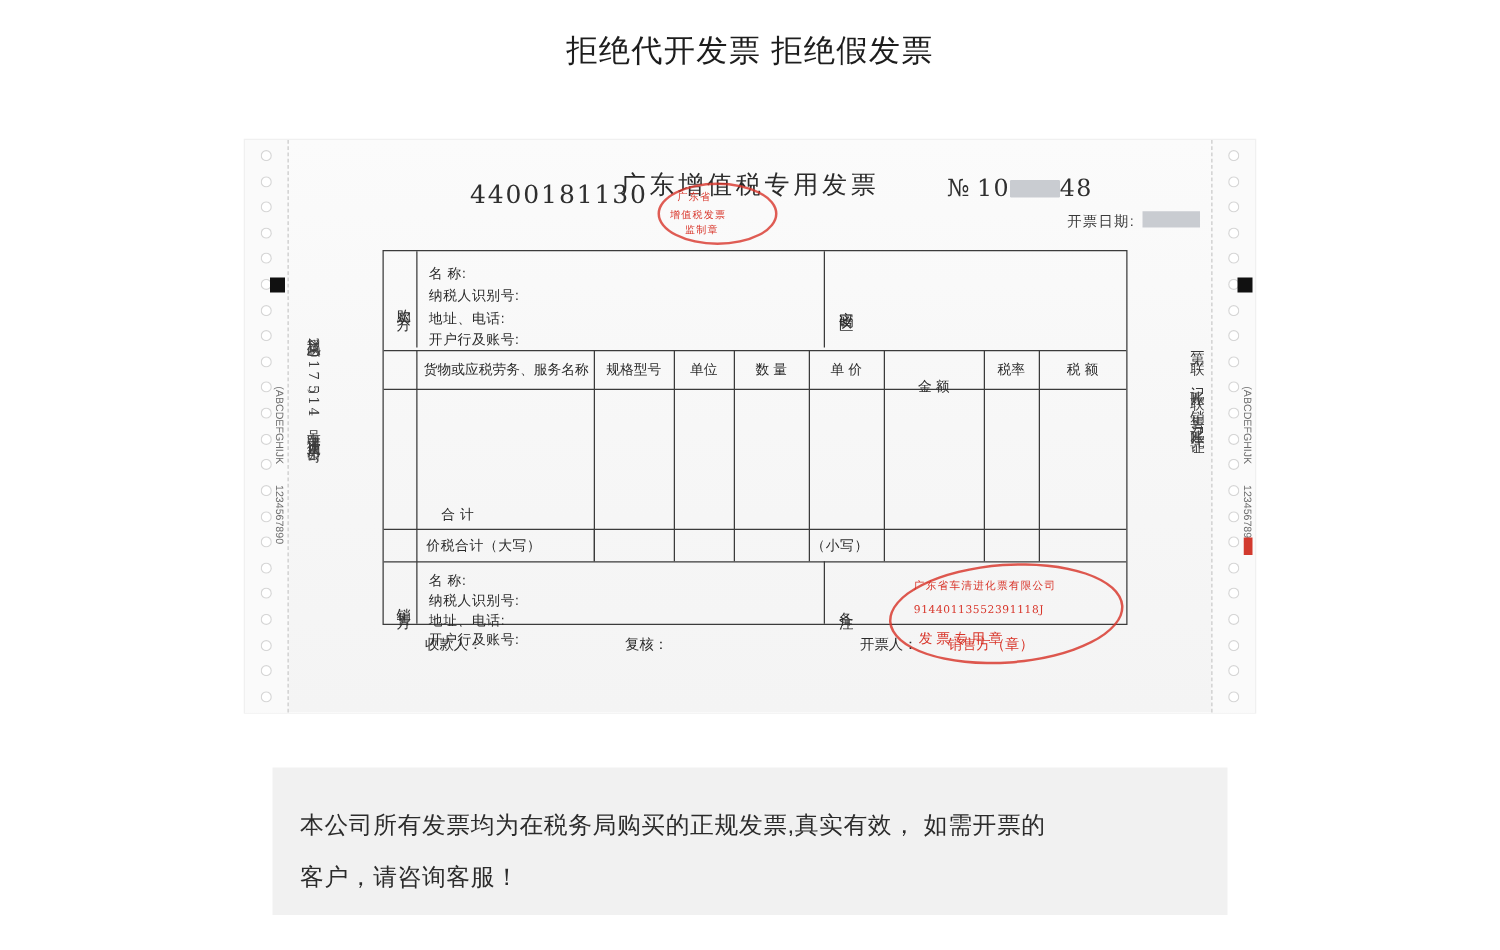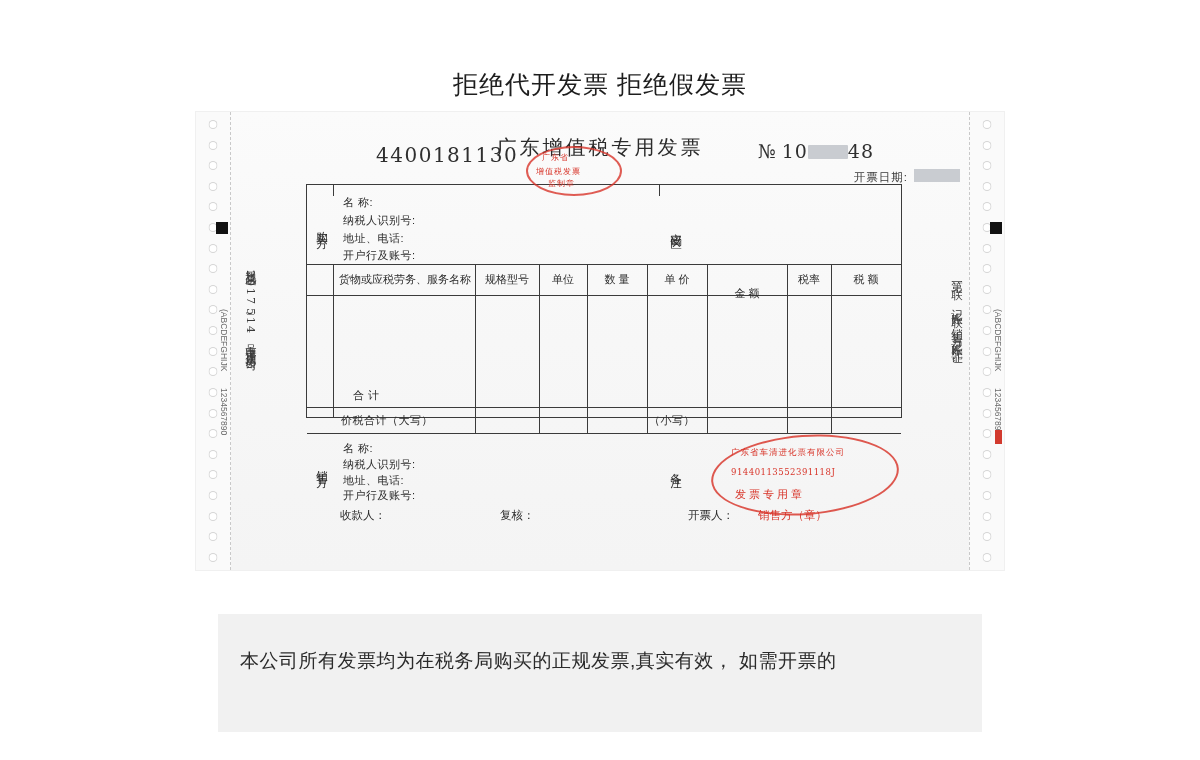--- a/index.html
+++ b/index.html
@@ -15,21 +15,20 @@
     position: relative;
     overflow: hidden;
   }
   .page-title {
     text-align: center;
     font-size: 25px;
     letter-spacing: 1px;
     padding-top: 24px;
     color: #1d1d1d;
     font-weight: 400;
-    margin-top: 44px;
   }
 
   
   .invoice-wrap {
     position: absolute;
     left: 196px;
     top: 112px;
     width: 808px;
     height: 458px;
     background: linear-gradient(180deg,#fbfbfb 0%, #f7f7f7 50%, #f4f4f4 100%);
@@ -178,23 +177,23 @@
     font-size: 11.5px;
     color: #3a3a3a;
     letter-spacing: 4px;
     height: 250px;
   }
 
   
   .tbl {
     position: absolute;
     left: 76px;
-    top: 72px;
+    top: 88px;
     width: 596px;
-    height: 234px;
+    height: 300px;
     border: 1px solid #3b3b3b;
     box-sizing: border-box;
   }
   .vline { position:absolute; top:0; bottom:0; width:0; border-left:1px solid #3b3b3b; }
   .hline { position:absolute; left:0; right:0; height:0; border-top:1px solid #3b3b3b; }
 
   .vlabel {
     position: absolute;
     writing-mode: vertical-rl;
     font-size: 11.5px;
@@ -423,13 +422,14 @@
     <div class="stamp-round" style="left:296px; top:34px; width:92px; height:46px; border-radius:50%;"></div>
     <div class="stamp-txt" style="left:312px; top:40px; font-size:8px; letter-spacing:1px;">广东省</div>
     <div class="stamp-txt" style="left:306px; top:54px; font-size:8px; letter-spacing:1px;">增值税发票</div>
     <div class="stamp-txt" style="left:318px; top:66px; font-size:8px; letter-spacing:1px;">监制章</div>
 
   </div>
 </div>
 
 <div class="notice">
   <div>本公司所有发票均为在税务局购买的正规发票,真实有效， 如需开票的</div>
+  <div>客户，请咨询客服！</div>
 </div>
 
 </body></html>

